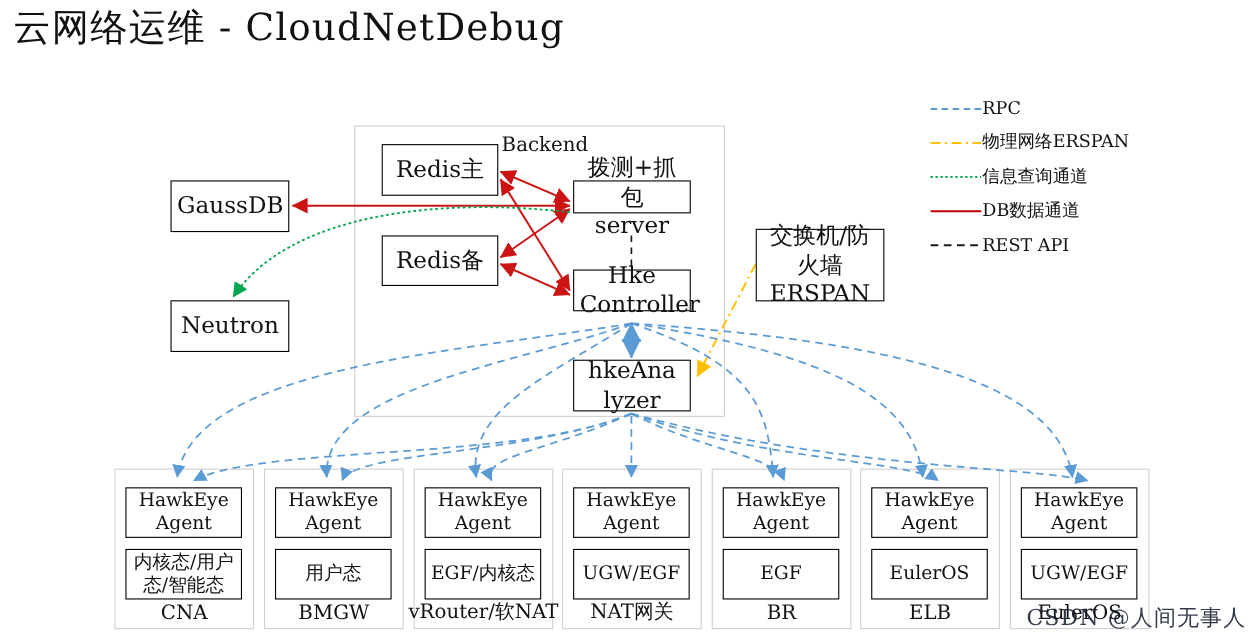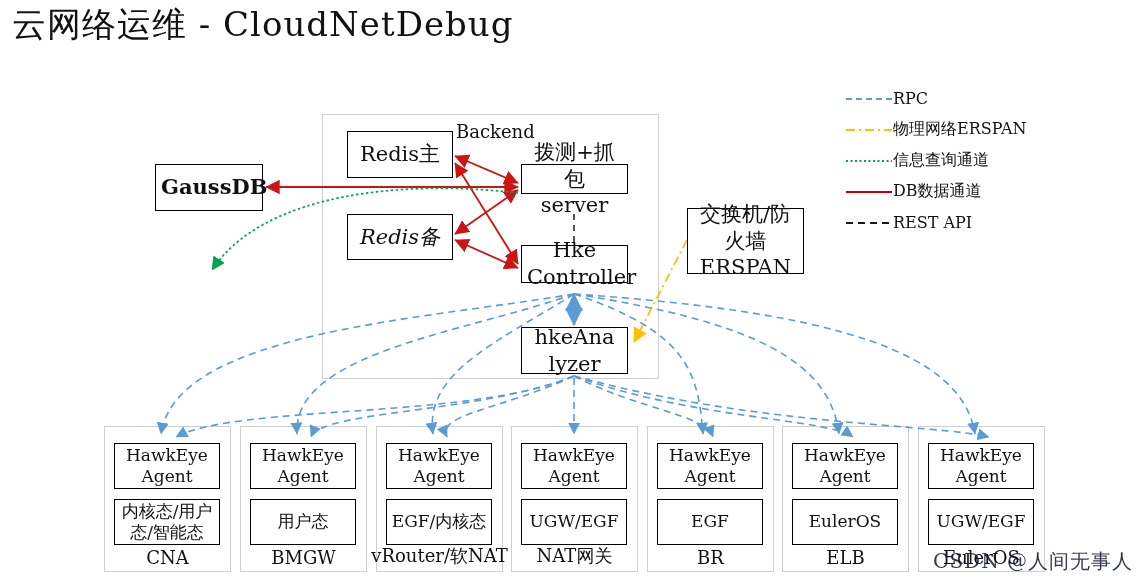--- a/index.html
+++ b/index.html
@@ -99,35 +99,38 @@
     <path class="e e-rpc" d="M574,376 C696,420 826,418 853,437" marker-end="url(#mBlue)" stroke="#5B9BD5"></path>
     <path class="e e-rpc" d="M574,376 C756,426 936,424 989,437" marker-end="url(#mBlue)" stroke="#5B9BD5"></path>
   </svg>
 
   <div class="container" style="left:322px;top:114px;width:335px;height:263px;"></div>
   <div class="backend-label">Backend</div>
 
   <div class="node" style="left:347px;top:131px;width:106px;height:47px;">
     <span>Redis主</span>
   </div>
-  <div class="node" style="left:347px;top:214px;width:106px;height:46px;font-style:italic;">
+  <div class="node" style="left:347px;top:214px;width:106px;height:46px;">
     <span>Redis备</span>
   </div>
   <div class="node" style="left:521px;top:164px;width:107px;height:30px;">
     <span>拨测+抓包 server</span>
   </div>
   <div class="node" style="left:521px;top:245px;width:107px;height:38px;">
     <span>Hke Controller</span>
   </div>
   <div class="node" style="left:521px;top:327px;width:107px;height:47px;">
     <span class="break">hkeAnalyzer</span>
   </div>
 
-  <div class="node" style="left:155px;top:164px;width:108px;height:47px;font-weight:bold;">
+  <div class="node" style="left:155px;top:164px;width:108px;height:47px;">
     <span>GaussDB</span>
+  </div>
+  <div class="node" style="left:155px;top:273px;width:108px;height:47px;">
+    <span>Neutron</span>
   </div>
   <div class="node" style="left:687px;top:208px;width:117px;height:66px;">
     <span>交换机/防火墙 ERSPAN</span>
   </div>
 
   <div class="legend">
     <div class="legend-item">
       <svg viewBox="0 0 48 12">
           <line class="dash-rpc" x1="1" y1="6" x2="47" y2="6" stroke="#5B9BD5"></line>
         </svg>

